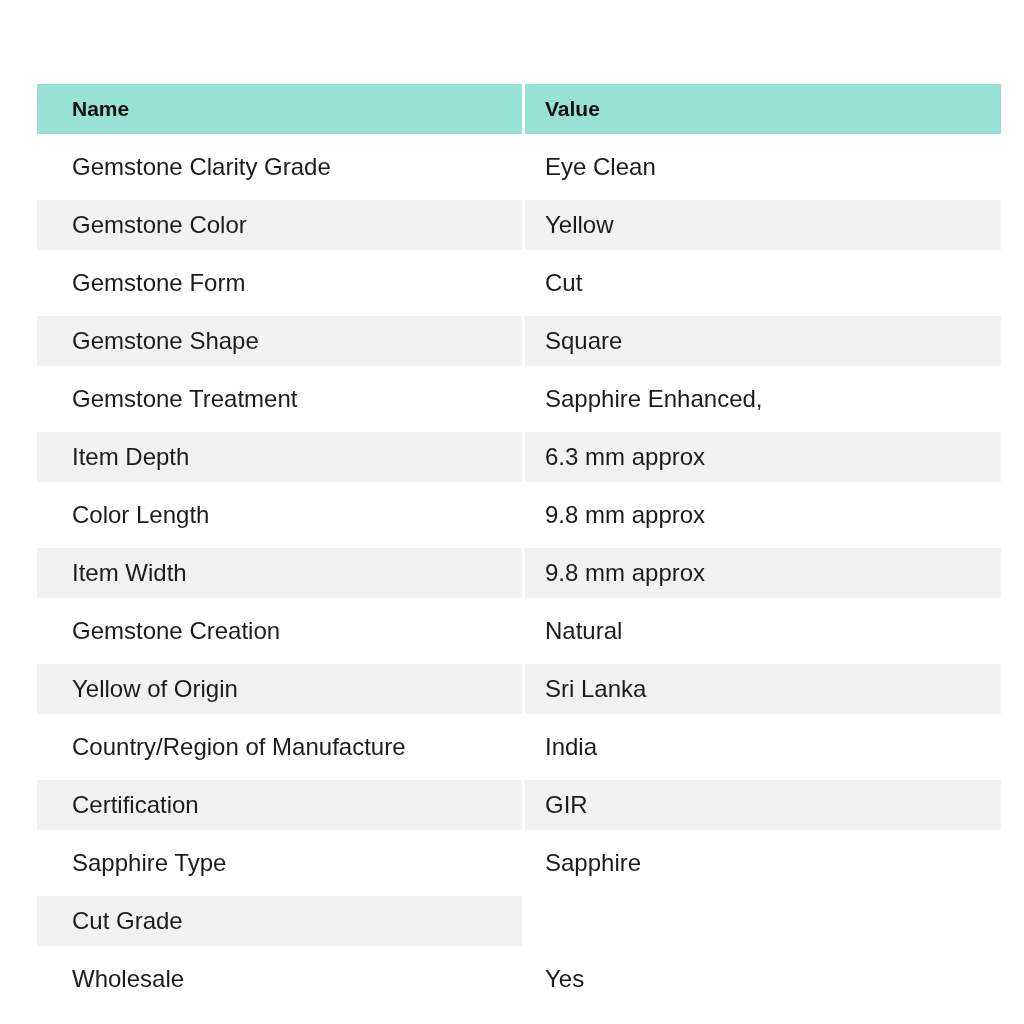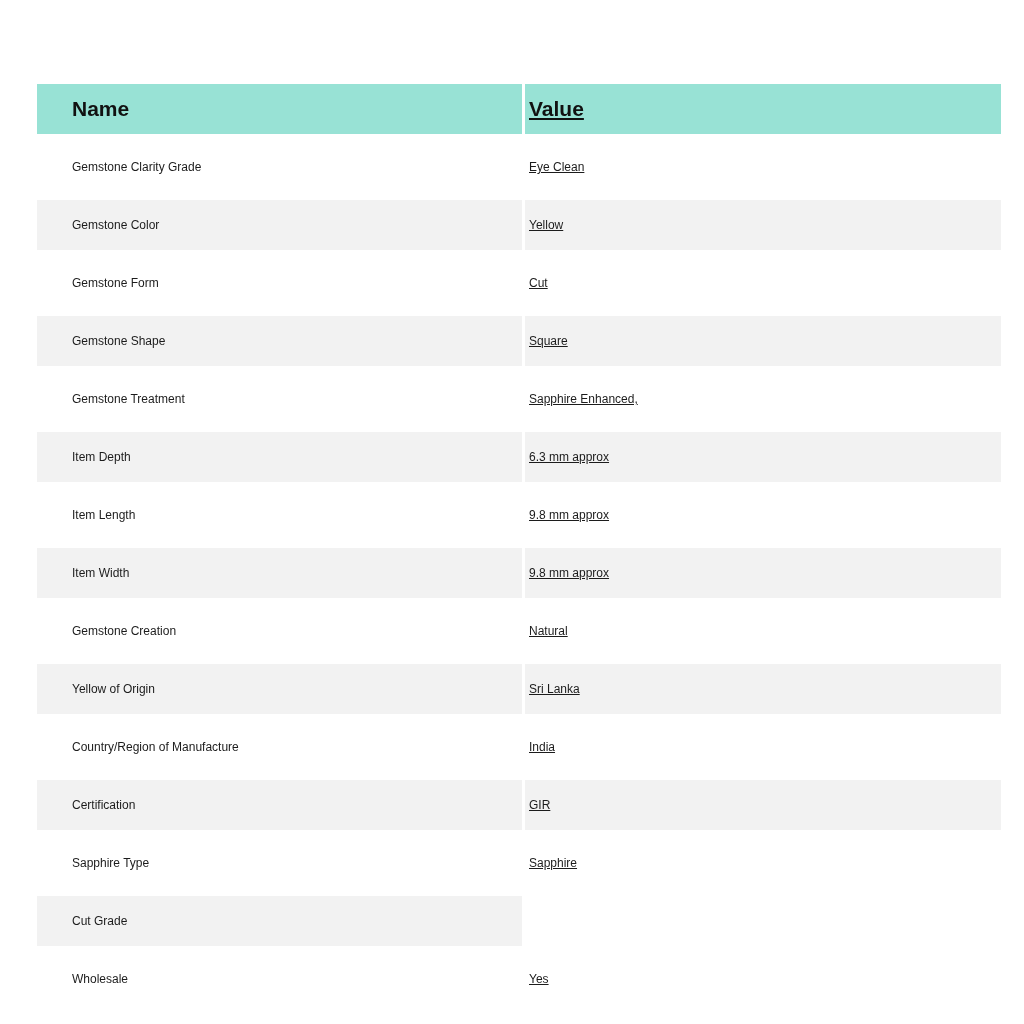--- a/index.html
+++ b/index.html
@@ -25,28 +25,28 @@
   .row {
     display: flex;
     gap: 3px;              
     height: 50px;
     margin-top: 8px;       
   }
   .row.header { margin-top: 0; }
   .cell {
     display: flex;
     align-items: center;
-    font-size: 12px;
+    font-size: 24px;
     color: var(--text);
     background: var(--row-bg);
     white-space: nowrap;
     overflow: hidden;
   }
   .name-col  { width: 485px; padding-left: 35px; }
-  .value-col { flex: 1;      padding-left: 4px; text-decoration: underline; }
+  .value-col { flex: 1;      padding-left: 20px; }
   .row.header .cell {
     background: var(--header-bg);
     font-weight: bold;
     font-size: 21px;
     color: var(--header-text);
   }
   .row.alt .cell { background: var(--row-alt-bg); }
 </style>
 </head>
 <body>
@@ -82,21 +82,21 @@
     <div class="cell name-col">Gemstone Treatment</div>
     <div class="cell value-col">Sapphire Enhanced,</div>
   </div>
 
   <div class="row alt">
     <div class="cell name-col">Item Depth</div>
     <div class="cell value-col">6.3 mm approx</div>
   </div>
 
   <div class="row">
-    <div class="cell name-col">Item Length</div>
+    <div class="cell name-col">Color Length</div>
     <div class="cell value-col">9.8 mm approx</div>
   </div>
 
   <div class="row alt">
     <div class="cell name-col">Item Width</div>
     <div class="cell value-col">9.8 mm approx</div>
   </div>
 
   <div class="row">
     <div class="cell name-col">Gemstone Creation</div>

